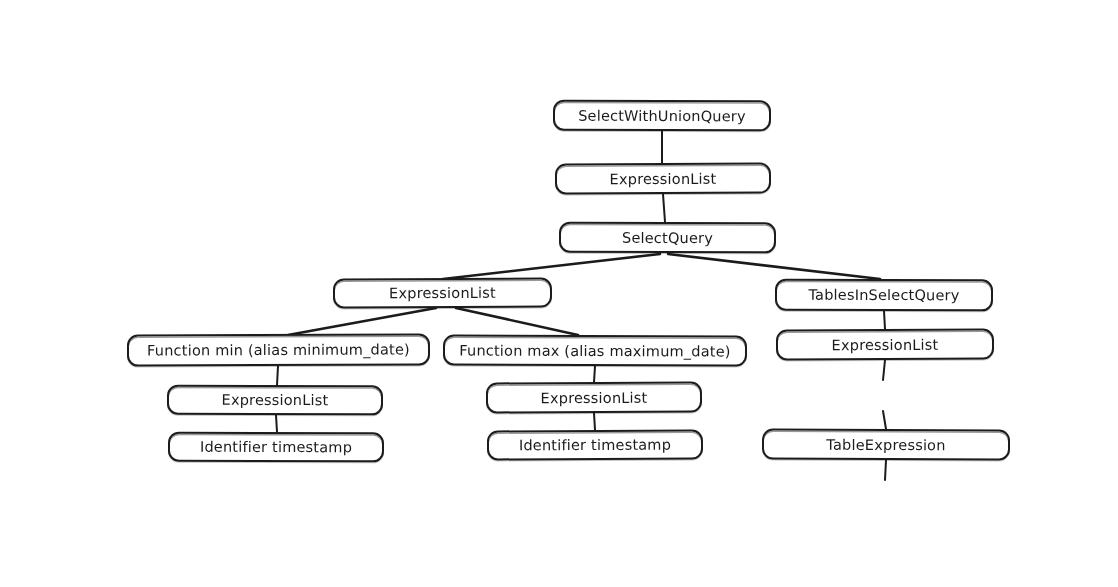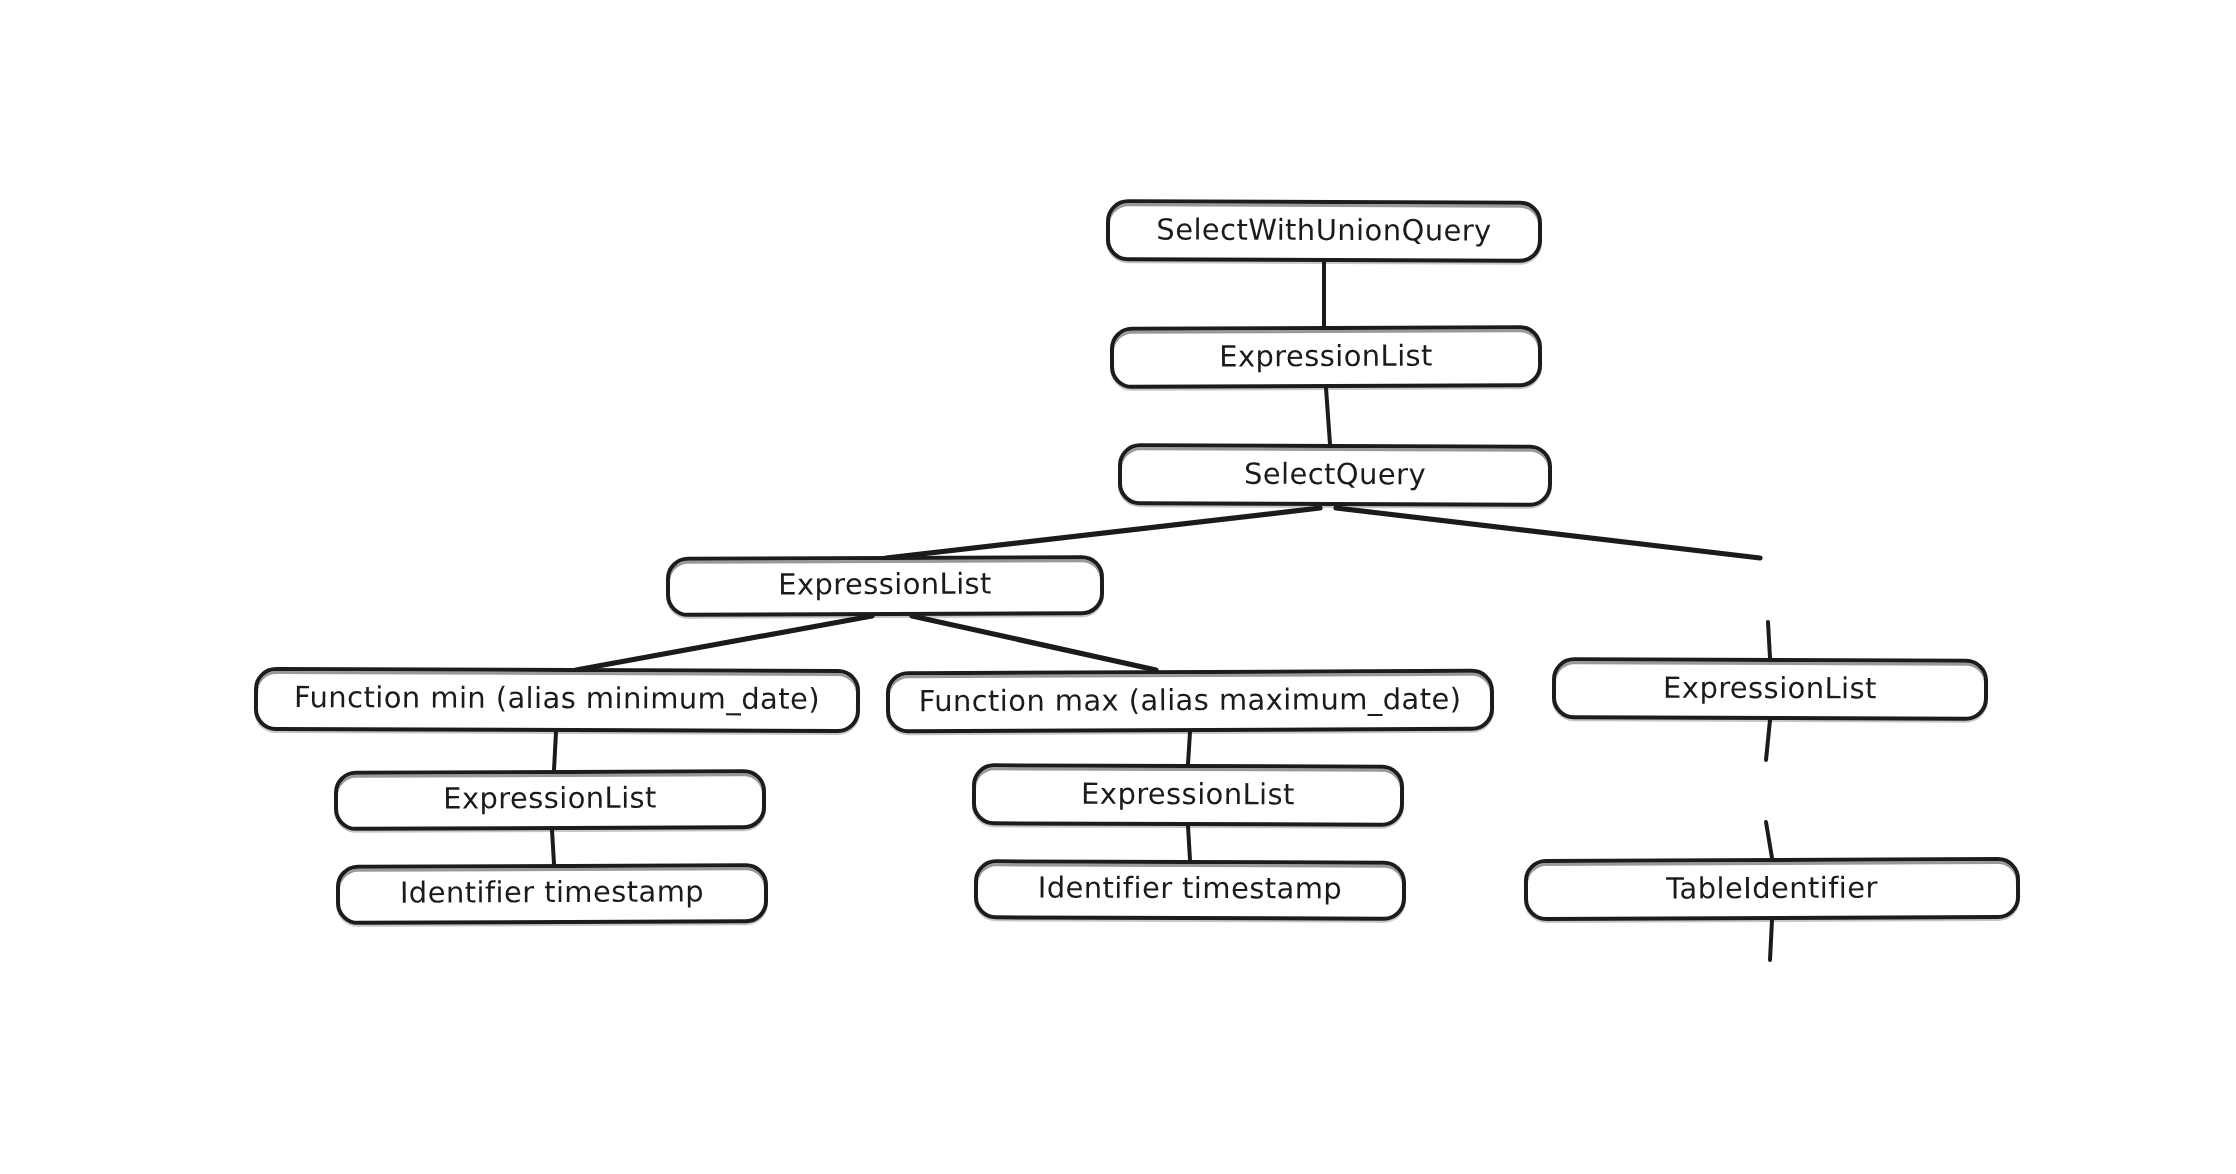--- a/index.html
+++ b/index.html
@@ -84,20 +84,23 @@
   </div>
 
   <div class="node" style="left:559px; top:222px; width:217px; height:31px;">
     <span class="label">SelectQuery</span>
   </div>
 
   <div class="node" style="left:333px; top:278px; width:219px; height:30px;">
     <span class="label">ExpressionList</span>
   </div>
 
+  <div class="node" style="left:775px; top:279px; width:218px; height:32px;">
+    <span class="label">TablesInSelectQuery</span>
+  </div>
 
   <div class="node" style="left:127px; top:334px; width:303px; height:32px;">
     <span class="label">Function min (alias minimum_date)</span>
   </div>
 
   <div class="node" style="left:443px; top:335px; width:304px; height:31px;">
     <span class="label">Function max (alias maximum_date)</span>
   </div>
 
   <div class="node" style="left:776px; top:329px; width:218px; height:31px;">
@@ -115,17 +118,17 @@
 
   <div class="node" style="left:168px; top:432px; width:216px; height:30px;">
     <span class="label">Identifier timestamp</span>
   </div>
 
   <div class="node" style="left:487px; top:430px; width:216px; height:30px;">
     <span class="label">Identifier timestamp</span>
   </div>
 
   <div class="node" style="left:762px; top:429px; width:248px; height:31px;">
-    <span class="label">TableIdentifier</span>
+    <span class="label">TableExpression</span>
   </div>
 
 
 </div>
 
 </body></html>

